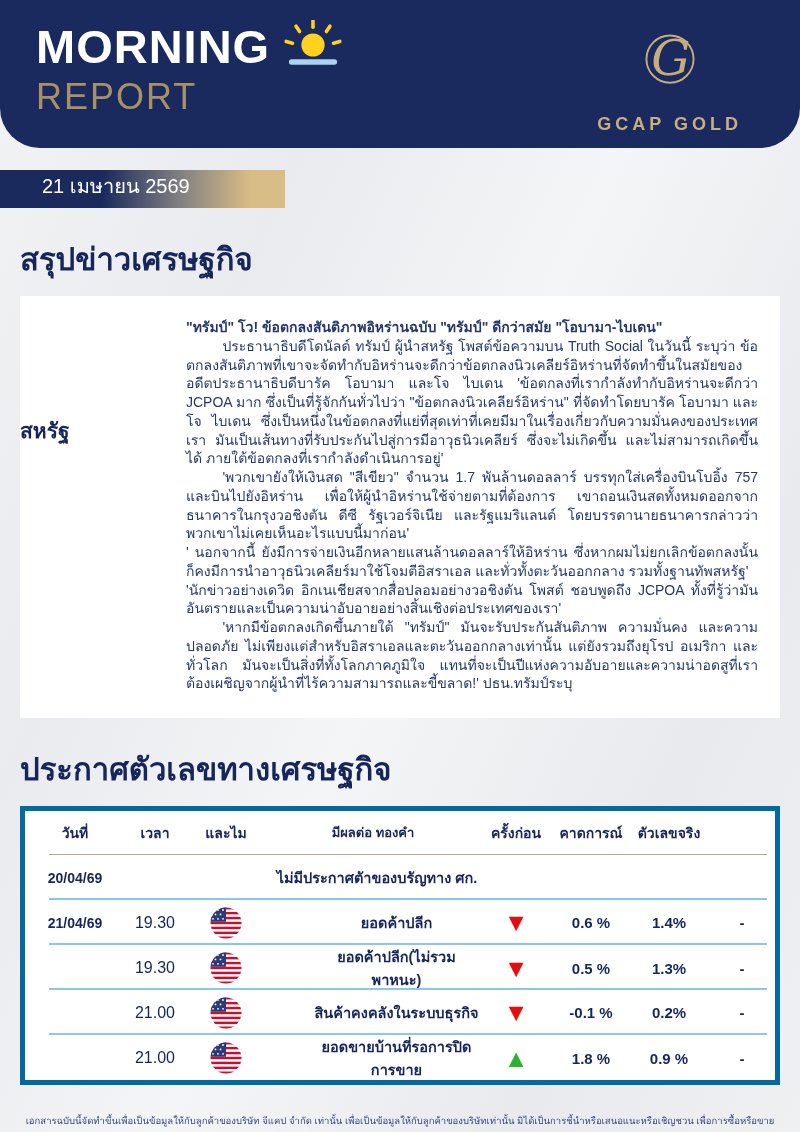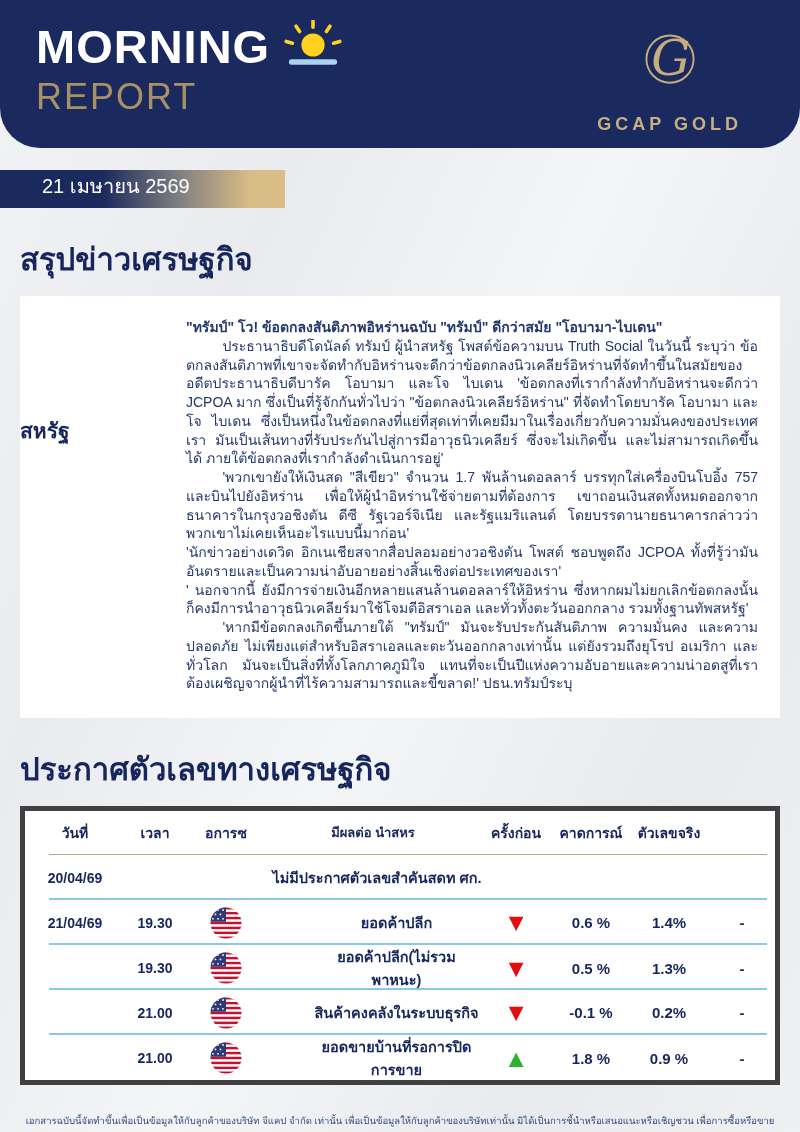--- a/index.html
+++ b/index.html
@@ -39,35 +39,35 @@
   }
   .country-label { width:166px; flex:none; text-align:left; padding-top:96px;
     font-weight:bold; font-size:21px; color:#16265C; }
   .news-text { flex:1; color:#24386B; font-size:14px; line-height:1.34;
     text-align:justify; padding-right:8px; }
   .news-text p { margin:0; }
   .headline { font-weight:bold; }
   .indent { text-indent:2.6em; }
   
   .econ-table { width:760px; margin:0 auto; background:#ffffff;
-    border:5px solid #404040; }
+    border:5px solid #0369a1; }
   .trow {
     display:grid;
     grid-template-columns:100px 60px 82px 212px 74px 76px 80px 1fr;
     align-items:center; height:45px; position:relative;
   }
   .trow > div { text-align:center; }
   .thead { height:44px; font-weight:bold; font-size:14px; color:#16265C; }
   .thead .wrap { font-size:13px; line-height:1.1; padding:0 10px; }
   .thead::after { content:""; position:absolute; left:24px; right:8px; bottom:0;
     height:1px; background:#B5A88E; }
   .sep::after { content:""; position:absolute; left:24px; right:8px; bottom:0;
     height:2px; background:#8BC7E9; }
   .cell-date { font-weight:bold; font-size:14px; }
-  .cell-time { font-weight:bold; font-size:14px; }
+  .cell-time { font-weight:normal; font-size:16px; }
   .cell-data { font-weight:600; font-size:14.5px;margin-left:47px; }
   .cell-num  { font-weight:bold; font-size:15px; }
   .no-msg { grid-column:2 / 7; font-weight:600; font-size:14.5px; }
   .flag { width:32px; height:32px; vertical-align:middle; }
   .impact-arrow { font-size:25px; line-height:1; }
   .impact-arrow[data-dir="down"]::after { content:"▼"; color:#E50E0E; }
   .impact-arrow[data-dir="up"]::after   { content:"▲"; color:#2DB230; }
   
   .footer { margin:26px 16px 0; text-align:center; font-size:9.5px;
     color:#32477B; line-height:2.1; }
@@ -138,42 +138,42 @@
 </div>
 
 <div class="section-title">สรุปข่าวเศรษฐกิจ</div>
 
 <div class="news-card">
   <div class="country-label">สหรัฐ</div>
   <div class="news-text">
     <p class="headline">"ทรัมป์" โว! ข้อตกลงสันติภาพอิหร่านฉบับ "ทรัมป์" ดีกว่าสมัย "โอบามา-ไบเดน"</p>
     <p class="indent">ประธานาธิบดีโดนัลด์ ทรัมป์ ผู้นำสหรัฐ โพสต์ข้อความบน Truth Social ในวันนี้ ระบุว่า ข้อตกลงสันติภาพที่เขาจะจัดทำกับอิหร่านจะดีกว่าข้อตกลงนิวเคลียร์อิหร่านที่จัดทำขึ้นในสมัยของอดีตประธานาธิบดีบารัค โอบามา และโจ ไบเดน  'ข้อตกลงที่เรากำลังทำกับอิหร่านจะดีกว่า JCPOA มาก ซึ่งเป็นที่รู้จักกันทั่วไปว่า "ข้อตกลงนิวเคลียร์อิหร่าน" ที่จัดทำโดยบารัค โอบามา และโจ ไบเดน ซึ่งเป็นหนึ่งในข้อตกลงที่แย่ที่สุดเท่าที่เคยมีมาในเรื่องเกี่ยวกับความมั่นคงของประเทศเรา มันเป็นเส้นทางที่รับประกันไปสู่การมีอาวุธนิวเคลียร์ ซึ่งจะไม่เกิดขึ้น และไม่สามารถเกิดขึ้นได้ ภายใต้ข้อตกลงที่เรากำลังดำเนินการอยู่'</p>
     <p class="indent">'พวกเขายังให้เงินสด "สีเขียว" จำนวน 1.7 พันล้านดอลลาร์ บรรทุกใส่เครื่องบินโบอิ้ง 757 และบินไปยังอิหร่าน เพื่อให้ผู้นำอิหร่านใช้จ่ายตามที่ต้องการ เขาถอนเงินสดทั้งหมดออกจากธนาคารในกรุงวอชิงตัน ดีซี รัฐเวอร์จิเนีย และรัฐแมริแลนด์ โดยบรรดานายธนาคารกล่าวว่า พวกเขาไม่เคยเห็นอะไรแบบนี้มาก่อน'</p>
+    <p>'      นอกจากนี้ ยังมีการจ่ายเงินอีกหลายแสนล้านดอลลาร์ให้อิหร่าน ซึ่งหากผมไม่ยกเลิกข้อตกลงนั้น ก็คงมีการนำอาวุธนิวเคลียร์มาใช้โจมตีอิสราเอล และทั่วทั้งตะวันออกกลาง รวมทั้งฐานทัพสหรัฐ'</p>
     <p>'นักข่าวอย่างเดวิด อิกเนเชียสจากสื่อปลอมอย่างวอชิงตัน โพสต์ ชอบพูดถึง JCPOA ทั้งที่รู้ว่ามันอันตรายและเป็นความน่าอับอายอย่างสิ้นเชิงต่อประเทศของเรา'</p>
-    <p>'      นอกจากนี้ ยังมีการจ่ายเงินอีกหลายแสนล้านดอลลาร์ให้อิหร่าน ซึ่งหากผมไม่ยกเลิกข้อตกลงนั้น ก็คงมีการนำอาวุธนิวเคลียร์มาใช้โจมตีอิสราเอล และทั่วทั้งตะวันออกกลาง รวมทั้งฐานทัพสหรัฐ'</p>
     <p class="indent">'หากมีข้อตกลงเกิดขึ้นภายใต้ "ทรัมป์" มันจะรับประกันสันติภาพ ความมั่นคง และความปลอดภัย ไม่เพียงแต่สำหรับอิสราเอลและตะวันออกกลางเท่านั้น แต่ยังรวมถึงยุโรป อเมริกา และทั่วโลก มันจะเป็นสิ่งที่ทั้งโลกภาคภูมิใจ แทนที่จะเป็นปีแห่งความอับอายและความน่าอดสูที่เราต้องเผชิญจากผู้นำที่ไร้ความสามารถและขี้ขลาด!' ปธน.ทรัมป์ระบุ</p>
   </div>
 </div>
 
 <div class="section-title" style="">ประกาศตัวเลขทางเศรษฐกิจ</div>
 
 <div class="econ-table">
   <div class="trow thead">
     <div>วันที่</div>
     <div>เวลา</div>
-    <div>อการซ</div>
-    <div class="wrap">มีผลต่อ นำสหร</div>
+    <div>และไม</div>
+    <div class="wrap">มีผลต่อ ทองคำ</div>
     <div>ครั้งก่อน</div>
     <div>คาดการณ์</div>
     <div>ตัวเลขจริง</div>
   </div>
 
   <div class="trow sep">
     <div class="cell-date">20/04/69</div>
-    <div class="no-msg">ไม่มีประกาศตัวเลขสำคันสดท ศก.</div>
+    <div class="no-msg">ไม่มีประกาศตัาของบรัญทาง ศก.</div>
   </div>
 
   <div class="trow sep">
     <div class="cell-date">21/04/69</div>
     <div class="cell-time">19.30</div>
     <div><svg class="flag" viewBox="0 0 32 32">
           <use href="#usflag"></use>
         </svg></div>
     <div class="cell-data">ยอดค้าปลีก</div>
     <div class="impact-arrow" data-dir="down"></div>

